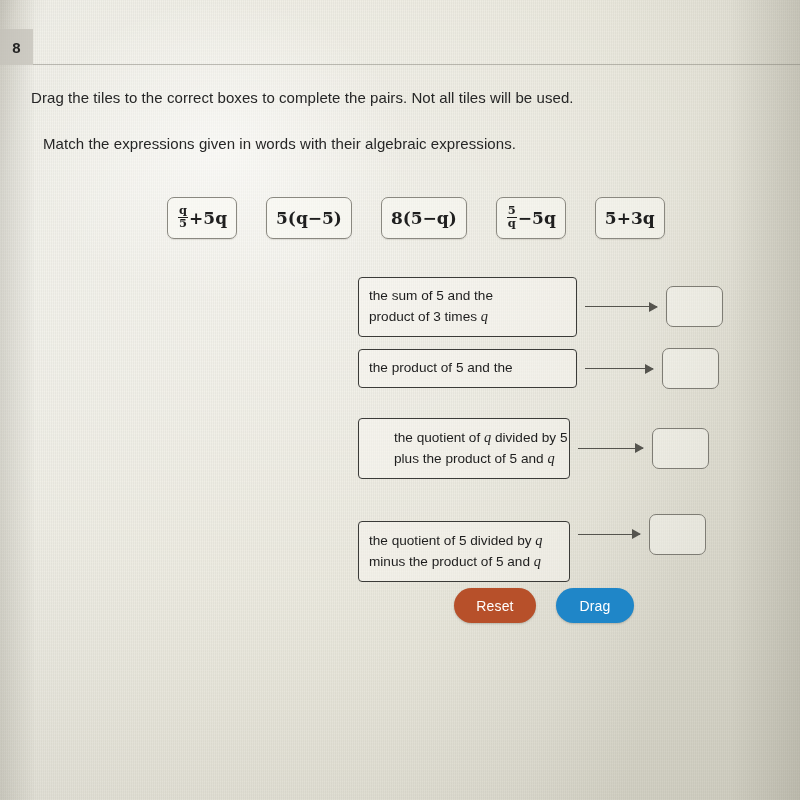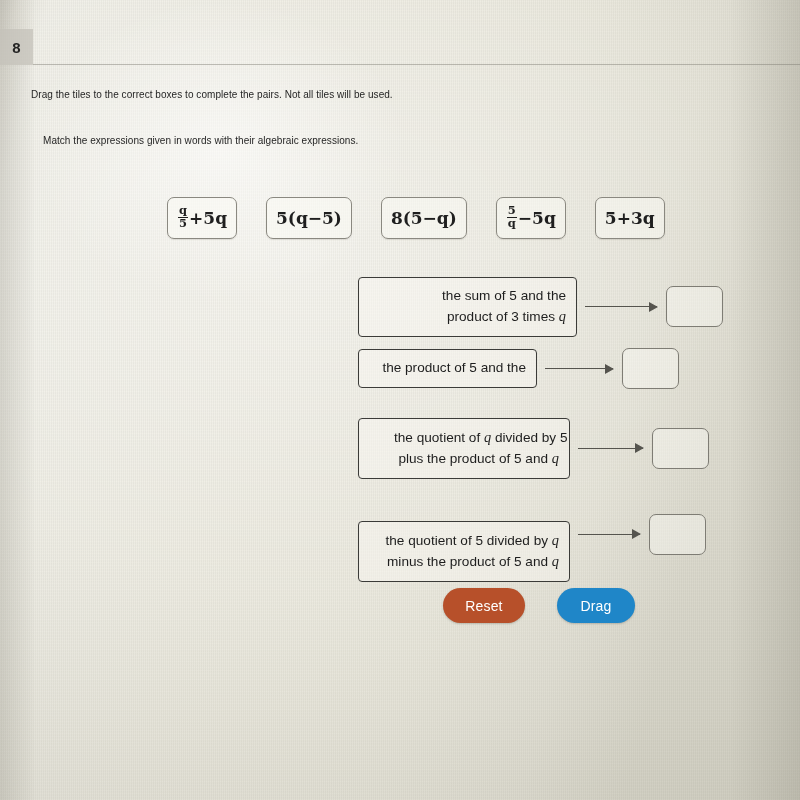--- a/index.html
+++ b/index.html
@@ -77,21 +77,21 @@
   }
   #hrule {
     position: absolute;
     left: 33px; top: 64px;
     width: 767px; height: 1px;
     background: rgba(120,118,108,0.45);
   }
 
   .instruction {
     position: absolute;
-    font-size: 10px;
+    font-size: 15px;
     line-height: 1.2;
     color: #262626;
     letter-spacing: .005em;
     white-space: nowrap;
   }
   #instr1 { left: 31px; top: 89px; }
   #instr2 { left: 43px; top: 135px; }
 
   
   #tile-row {
@@ -144,21 +144,21 @@
     position: absolute;
     display: flex;
     align-items: center;
   }
   .prompt {
     box-sizing: border-box;
     border: 1.6px solid #3b3b38;
     border-radius: 4px;
     background: rgba(250,249,244,0.45);
     padding: 8px 10px 9px;
-    text-align: right;
+    text-align: left;
     font-size: 13.6px;
     line-height: 1.45;
     color: #1e1e1e;
     white-space: nowrap;
   }
   .prompt em { font-family: "Liberation Serif", serif; font-style: italic; font-size: 14.4px; }
 
   .arrow {
     position: relative;
     height: 2px;
@@ -187,23 +187,23 @@
     border: 1.2px solid #7e7c74;
     border-radius: 7px;
     background: rgba(253,252,248,0.40);
     margin-left: 9px;
     cursor: pointer;
   }
 
   
   #buttons {
     position: absolute;
-    left: 443px; top: 588px;
-    display: flex;
-    gap: 32px;
+    left: 454px; top: 588px;
+    display: flex;
+    gap: 20px;
   }
   .btn {
     border: none;
     border-radius: 20px;
     height: 35px;
     padding: 0 21px;
     font-family: "Liberation Sans", sans-serif;
     font-size: 14px;
     color: #ffffff;
     cursor: pointer;
@@ -287,21 +287,21 @@
           <div>product of 3 times <em>q</em></div>
         </div>
         <div class="arrow" style="width:72px;">
           <div class="shaft"></div>
           <div class="head"></div>
         </div>
         <div class="dropbox"></div>
       </div>
 
       <div class="match-row" style="left:358px; top:348px;">
-        <div class="prompt" style="width:179px;">
+        <div class="prompt" style="width:219px;">
           <div>the product of 5 and the</div>
         </div>
         <div class="arrow" style="width:68px;">
           <div class="shaft"></div>
           <div class="head"></div>
         </div>
         <div class="dropbox"></div>
       </div>
 
       <div class="match-row" style="left:358px; top:418px;">

